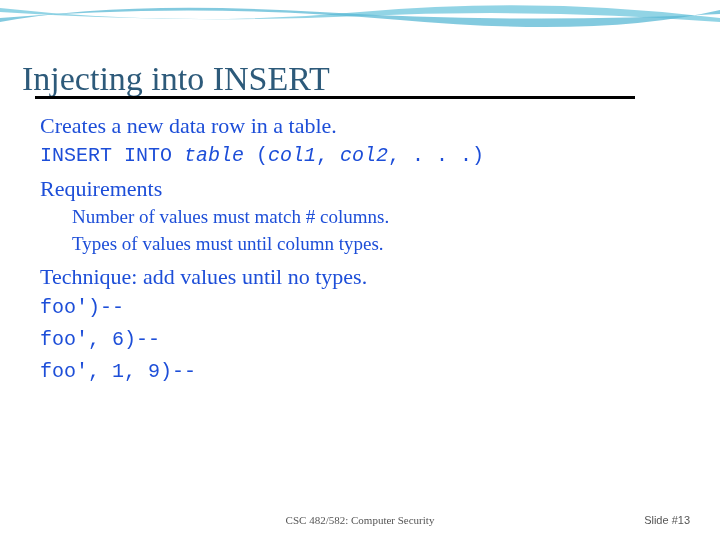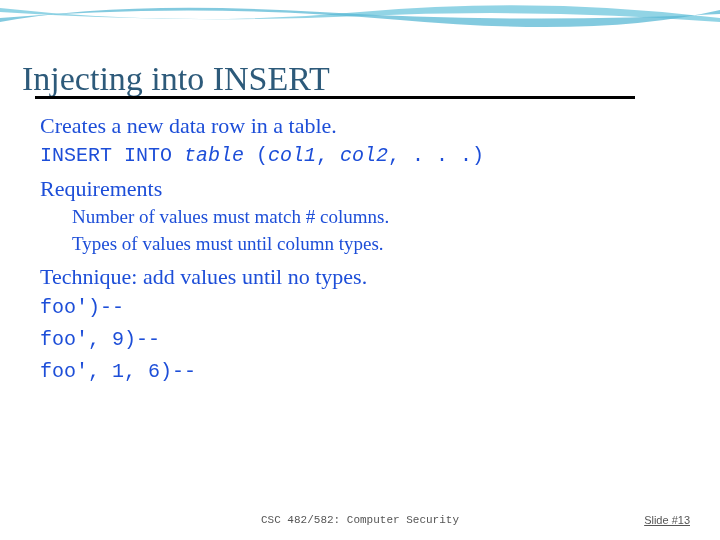--- a/index.html
+++ b/index.html
@@ -61,32 +61,31 @@
     line-height: 1.3;
     margin-left: 32px;
     margin-bottom: 2px;
   }
   .footer-center {
     position: absolute;
     bottom: 14px;
     left: 0;
     width: 100%;
     text-align: center;
-    font-family: Liberation Mono, monospace;
+    font-family: Liberation Serif, serif;
     font-size: 11px;
     color: #555;
   }
   .footer-right {
     position: absolute;
     bottom: 14px;
     right: 30px;
     font-family: Arial, sans-serif;
     font-size: 11px;
     color: #555;
-    text-decoration: underline;
   }
 </style>
 </head>
 <body>
 
 <svg class="wave-top" viewBox="0 0 720 45" preserveAspectRatio="none">
   <path d="M 0 8 Q 180 28 360 12 T 720 18 L 720 22 Q 540 8 360 16 T 0 12 Z" fill="#7fcce0" opacity="0.85"></path>
   <path d="M 0 18 Q 200 2 400 20 T 720 10 L 720 14 Q 520 24 320 12 T 0 22 Z" fill="#5ab8d4" opacity="0.75"></path>
 </svg>
 
@@ -97,18 +96,18 @@
   <div class="body-text">Creates a new data row in a table.</div>
 
   <div class="code-block"><span>INSERT INTO </span><span class="code-italic">table</span><span> (</span><span class="code-italic">col1</span><span>, </span><span class="code-italic">col2</span><span>, . . .)</span></div>
 
   <div class="body-text">Requirements</div>
   <div class="sub-text">Number of values must match # columns.</div>
   <div class="sub-text">Types of values must until column types.</div>
 
   <div class="body-text" style="margin-top:6px">Technique: add values until no types.</div>
   <div class="code-block" style="margin-top:4px">foo')--</div>
-  <div class="code-block">foo', 9)--</div>
-  <div class="code-block">foo', 1, 6)--</div>
+  <div class="code-block">foo', 6)--</div>
+  <div class="code-block">foo', 1, 9)--</div>
 </div>
 
 <div class="footer-center">CSC 482/582: Computer Security</div>
 <div class="footer-right">Slide #13</div>
 
 </body></html>

